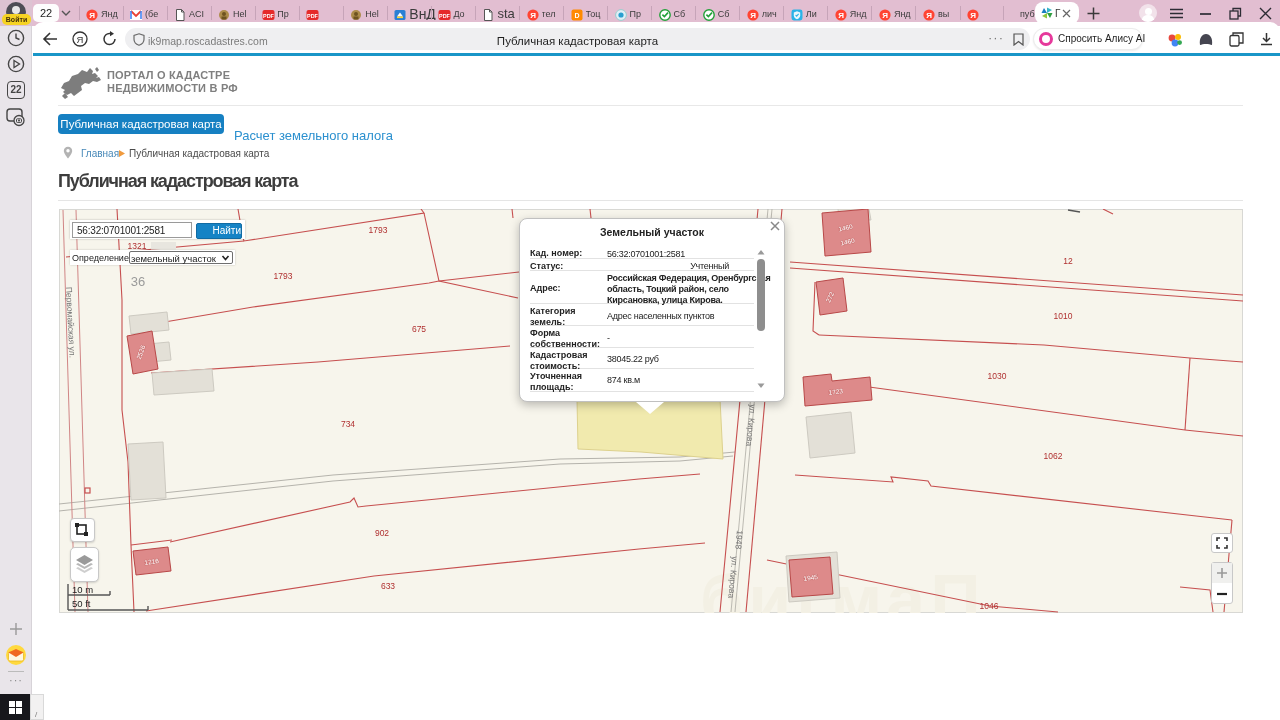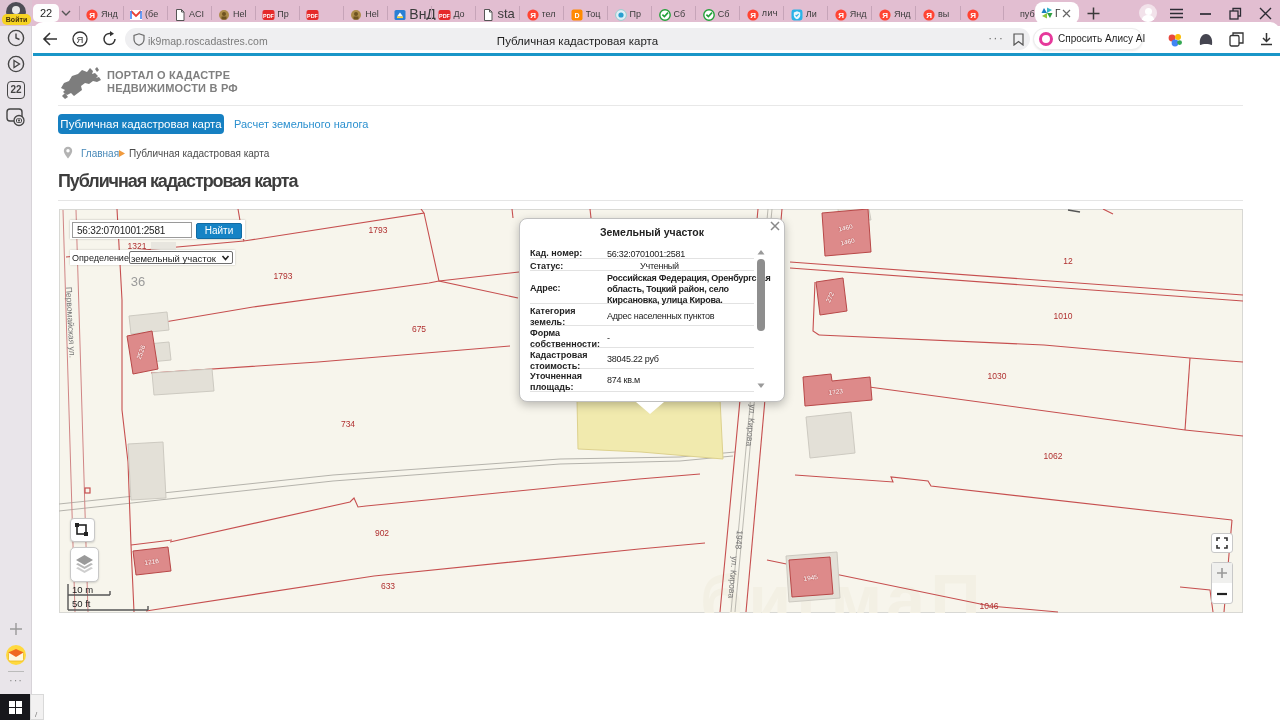--- a/index.html
+++ b/index.html
@@ -110,21 +110,21 @@
 <div class="abs" style="left:702.7px;top:7px;width:12px;height:12px;"><svg width="12" height="12">
       <circle cx="6" cy="6" r="5.2" fill="#fff" stroke="#21a038" stroke-width="1.4"></circle>
       <path d="M3.4 5.6 L5.4 7.6 L9 3.6" stroke="#21a038" stroke-width="1.6" fill="none"></path>
     </svg></div>
 <div class="abs" style="left:717.7px;top:8px;width:27px;height:12px;overflow:hidden;font-size:9px;color:#3b3b3b;line-height:12px;">Сб</div>
 <div class="abs" style="left:739.2px;top:6px;width:1px;height:14px;background:#c6a4b8;"></div>
 <div class="abs" style="left:746.8px;top:7px;width:12px;height:12px;"><svg width="12" height="12">
       <circle cx="6" cy="6" r="5.6" fill="#f43"></circle>
       <text x="6" y="9" font-size="8" font-weight="bold" fill="#fff" text-anchor="middle" font-family="Liberation Sans">Я</text>
     </svg></div>
-<div class="abs" style="left:761.8px;top:8px;width:27px;height:12px;overflow:hidden;font-size:9px;color:#3b3b3b;line-height:12px;font-family:Liberation Mono, monospace;">лич</div>
+<div class="abs" style="left:761.8px;top:8px;width:27px;height:12px;overflow:hidden;font-size:9px;color:#3b3b3b;line-height:12px;">лич</div>
 <div class="abs" style="left:783.3px;top:6px;width:1px;height:14px;background:#c6a4b8;"></div>
 <div class="abs" style="left:790.8px;top:7px;width:12px;height:12px;"><svg width="12" height="12">
       <rect x="0.5" y="0.5" width="11" height="11" rx="2.4" fill="#2ab3e8"></rect>
       <path d="M6 2.2 L9.2 3.6 V6.2 C9.2 8.4 7.8 9.6 6 10.2 C4.2 9.6 2.8 8.4 2.8 6.2 V3.6 z" fill="#fff" opacity="0.9"></path>
       <path d="M4.6 6 L5.7 7.1 L7.6 4.8" stroke="#2ab3e8" stroke-width="1.1" fill="none"></path>
     </svg></div>
 <div class="abs" style="left:805.8px;top:8px;width:27px;height:12px;overflow:hidden;font-size:9px;color:#3b3b3b;line-height:12px;">Ли</div>
 <div class="abs" style="left:827.3px;top:6px;width:1px;height:14px;background:#c6a4b8;"></div>
 <div class="abs" style="left:834.8px;top:7px;width:12px;height:12px;"><svg width="12" height="12">
       <circle cx="6" cy="6" r="5.6" fill="#f43"></circle>
@@ -253,21 +253,21 @@
 <div class="abs" style="left:8px;top:671px;width:16px;height:1px;background:#bbb;"></div>
 <div class="abs" style="left:9px;top:674px;font-size:11px;color:#888;letter-spacing:1px;">···</div>
 <svg class="abs" style="left:59px;top:66px;" width="48" height="37" viewBox="0 0 48 37">
 <path d="M2 22 L5 17 L10 15 L13 10 L19 8 L23 4 L28 6 L31 2 L34 5 L33 8 L36 7 L39 10 L37 12 L40 11 L42 14 L38 16 L34 15 L30 18 L26 17 L22 20 L23 24 L19 27 L15 30 L12 27 L8 29 L4 26 L6 24 z" fill="#7d7d7d"></path>
 <path d="M6 27 L9 31 L6 33 L3 30 z" fill="#7d7d7d"></path>
     <path d="M36 3 L38 1 L40 4 L38 6 z" fill="#7d7d7d"></path>
   </svg>
 <div class="abs" style="left:107px;top:69px;font-size:11px;font-weight:bold;color:#7f7f7f;letter-spacing:0.2px;line-height:13px;">ПОРТАЛ О КАДАСТРЕ<br>НЕДВИЖИМОСТИ В РФ</div>
 <div class="abs" style="left:58px;top:105px;width:1185px;height:1px;background:#e8e8e8;"></div>
 <div class="abs" style="left:58px;top:114px;width:166px;height:20px;background:#1680c2;border-radius:4px;color:#fff;font-size:11.5px;text-align:center;line-height:20px;">Публичная кадастровая карта</div>
-<div class="abs" style="left:234px;top:118px;font-size:11px;color:#2b90cf;text-align:right;">Расчет земельного налога</div>
+<div class="abs" style="left:234px;top:128px;font-size:13px;color:#2b90cf;text-align:right;">Расчет земельного налога</div>
 <svg class="abs" style="left:63px;top:146px;" width="10" height="13">
     <path d="M5 0.8 C7.5 0.8 9.2 2.6 9.2 5 C9.2 7.8 5 12.4 5 12.4 C5 12.4 0.8 7.8 0.8 5 C0.8 2.6 2.5 0.8 5 0.8 z" fill="#b3b3b3"></path>
     <circle cx="5" cy="4.8" r="1.7" fill="#fff"></circle>
   </svg>
 <div class="abs" style="left:81px;top:148px;font-size:10px;color:#4788b8;">Главная</div>
 <svg class="abs" style="left:118px;top:149px;" width="9" height="9">
     <path d="M1 1 L7 4.5 L1 8 z" fill="#f09a3e"></path>
   </svg>
 <div class="abs" style="left:129px;top:148px;font-size:10px;color:#4a4a4a;">Публичная кадастровая карта</div>
 <div class="abs" style="left:58px;top:171px;font-size:18px;font-weight:bold;color:#3d3d3d;letter-spacing:-1.1px;">Публичная кадастровая карта</div>
@@ -344,21 +344,21 @@
 <text x="1053" y="459" font-size="8.5" fill="#b03030" text-anchor="middle" font-family="Liberation Sans">1062</text>
 <text x="989" y="609" font-size="8.5" fill="#b03030" text-anchor="middle" font-family="Liberation Sans">1046</text>
 <text x="138" y="286" font-size="13" fill="#9a9a9a" text-anchor="middle" font-family="Liberation Sans">36</text>
 <text x="66" y="287" font-size="8.5" fill="#757575" font-family="Liberation Sans" transform="rotate(87 66 287)">Первомайская ул.</text>
 <text x="750" y="404" font-size="8.5" fill="#757575" font-family="Liberation Sans" transform="rotate(95 750 404)">ул. Кирова</text>
 <text x="737" y="530" font-size="8.5" fill="#757575" font-family="Liberation Sans" transform="rotate(95 737 530)">1948</text>
 <text x="732" y="556" font-size="8.5" fill="#757575" font-family="Liberation Sans" transform="rotate(95 732 556)">ул. Кирова</text>
 </svg>
 <div class="abs" style="left:70px;top:220px;width:175px;height:19px;background:#fff;box-shadow:0 0 2px rgba(0,0,0,0.25);"></div>
 <div class="abs" style="left:72px;top:221.5px;width:120px;height:16.5px;background:#fff;border:1px solid #9a9a9a;color:#222;line-height:15px;padding-left:4px;font-size:10px;letter-spacing:-0.2px;">56:32:0701001:2581</div>
-<div class="abs" style="left:196px;top:222.5px;width:46px;height:16px;background:#1583c5;border:1px solid #116ba3;border-radius:2px;color:#fff;font-size:10px;text-align:center;line-height:14px;">Найти</div>
+<div class="abs" style="left:196px;top:222.5px;width:46px;height:16px;background:#1583c5;border:1px solid #116ba3;border-radius:2px;color:#fff;font-size:10px;text-align:right;line-height:14px;">Найти</div>
 <div class="abs" style="left:70px;top:250px;width:165px;height:14.5px;background:#fff;box-shadow:0 0 2px rgba(0,0,0,0.2);"></div>
 <div class="abs" style="left:72px;top:253px;font-size:9px;color:#222;">Определение:</div>
 <div class="abs" style="left:129px;top:250.5px;width:104px;height:13px;background:#fff;border:1px solid #6f6f6f;border-radius:2px;"></div>
 <div class="abs" style="left:131px;top:253px;font-size:9.5px;color:#222;">земельный участок</div>
 <svg class="abs" style="left:221px;top:254.5px;" width="9" height="7">
     <path d="M1.5 1 L4.5 4.5 L7.5 1" stroke="#222" stroke-width="1.6" fill="none"></path>
   </svg>
 <div class="abs" style="left:70px;top:518px;width:25px;height:24px;background:#fff;border:1px solid #c8c8c8;border-radius:4px;box-shadow:0 1px 2px rgba(0,0,0,0.15);"></div>
 <svg class="abs" style="left:75px;top:523px;" width="15" height="14">
     <rect x="2" y="2" width="9" height="9" fill="none" stroke="#222" stroke-width="1.6"></rect>
@@ -394,21 +394,21 @@
   </svg>
 <div class="abs" style="left:519px;top:226px;width:266px;text-align:center;font-size:10.5px;font-weight:bold;color:#222;">Земельный участок</div>
 <svg class="abs" style="left:770px;top:221px;" width="10" height="10">
     <path d="M1 1 L9 9 M9 1 L1 9" stroke="#888" stroke-width="1.5"></path>
   </svg>
 <div class="abs" style="left:530px;top:246px;width:224px;height:13px;border-bottom:1px solid #e2e2e2;"></div>
 <div class="abs" style="left:530px;top:248px;width:76px;font-size:9px;font-weight:bold;color:#222;line-height:11px;">Кад. номер:</div>
 <div class="abs" style="left:607px;top:248.5px;width:150px;font-size:9px;color:#222;line-height:11px;white-space:nowrap;letter-spacing:-0.25px;">56:32:0701001:2581</div>
 <div class="abs" style="left:530px;top:259px;width:224px;height:12px;border-bottom:1px solid #e2e2e2;"></div>
 <div class="abs" style="left:530px;top:261px;width:76px;font-size:9px;font-weight:bold;color:#222;line-height:11px;">Статус:</div>
-<div class="abs" style="left:640px;top:261px;width:150px;font-size:9px;color:#222;line-height:11px;white-space:nowrap;letter-spacing:-0.25px;">Учтенный</div>
+<div class="abs" style="left:579px;top:261px;width:150px;font-size:9px;color:#222;line-height:11px;white-space:nowrap;letter-spacing:-0.25px;text-align:right;">Учтенный</div>
 <div class="abs" style="left:530px;top:271px;width:224px;height:33px;border-bottom:1px solid #e2e2e2;"></div>
 <div class="abs" style="left:530px;top:283px;width:76px;font-size:9px;font-weight:bold;color:#222;line-height:11px;">Адрес:</div>
 <div class="abs" style="left:607px;top:272.5px;width:150px;font-size:9px;color:#222;line-height:11px;white-space:nowrap;letter-spacing:-0.25px;font-weight:bold;">Российская Федерация, Оренбургская<br>область, Тоцкий район, село<br>Кирсановка, улица Кирова.</div>
 <div class="abs" style="left:530px;top:304px;width:224px;height:22px;border-bottom:1px solid #e2e2e2;"></div>
 <div class="abs" style="left:530px;top:305.5px;width:76px;font-size:9px;font-weight:bold;color:#222;line-height:11px;">Категория<br>земель:</div>
 <div class="abs" style="left:607px;top:310.5px;width:150px;font-size:9px;color:#222;line-height:11px;white-space:nowrap;letter-spacing:-0.25px;">Адрес населенных пунктов</div>
 <div class="abs" style="left:530px;top:326px;width:224px;height:22px;border-bottom:1px solid #e2e2e2;"></div>
 <div class="abs" style="left:530px;top:327.5px;width:76px;font-size:9px;font-weight:bold;color:#222;line-height:11px;">Форма<br>собственности:</div>
 <div class="abs" style="left:607px;top:333px;width:150px;font-size:9px;color:#222;line-height:11px;white-space:nowrap;letter-spacing:-0.25px;">-</div>
 <div class="abs" style="left:530px;top:348px;width:224px;height:21px;border-bottom:1px solid #e2e2e2;"></div>

